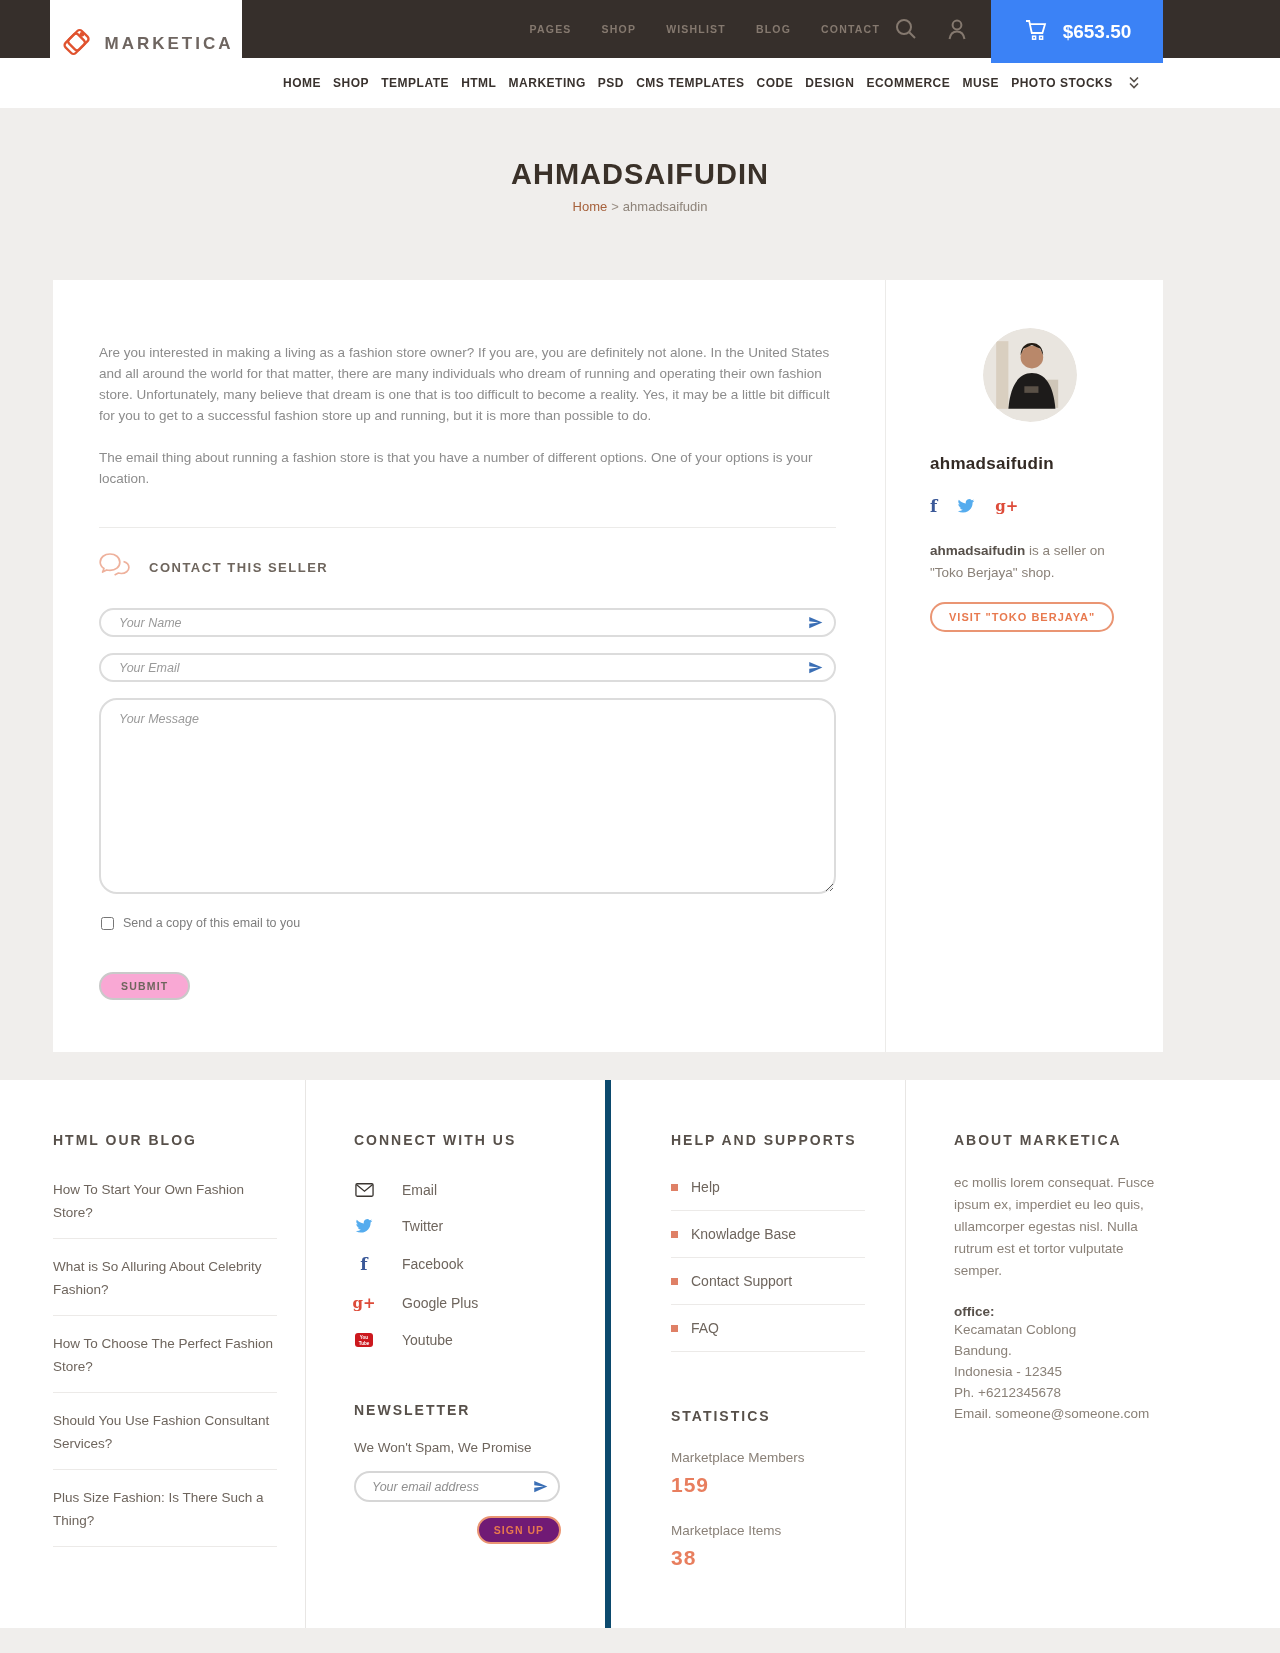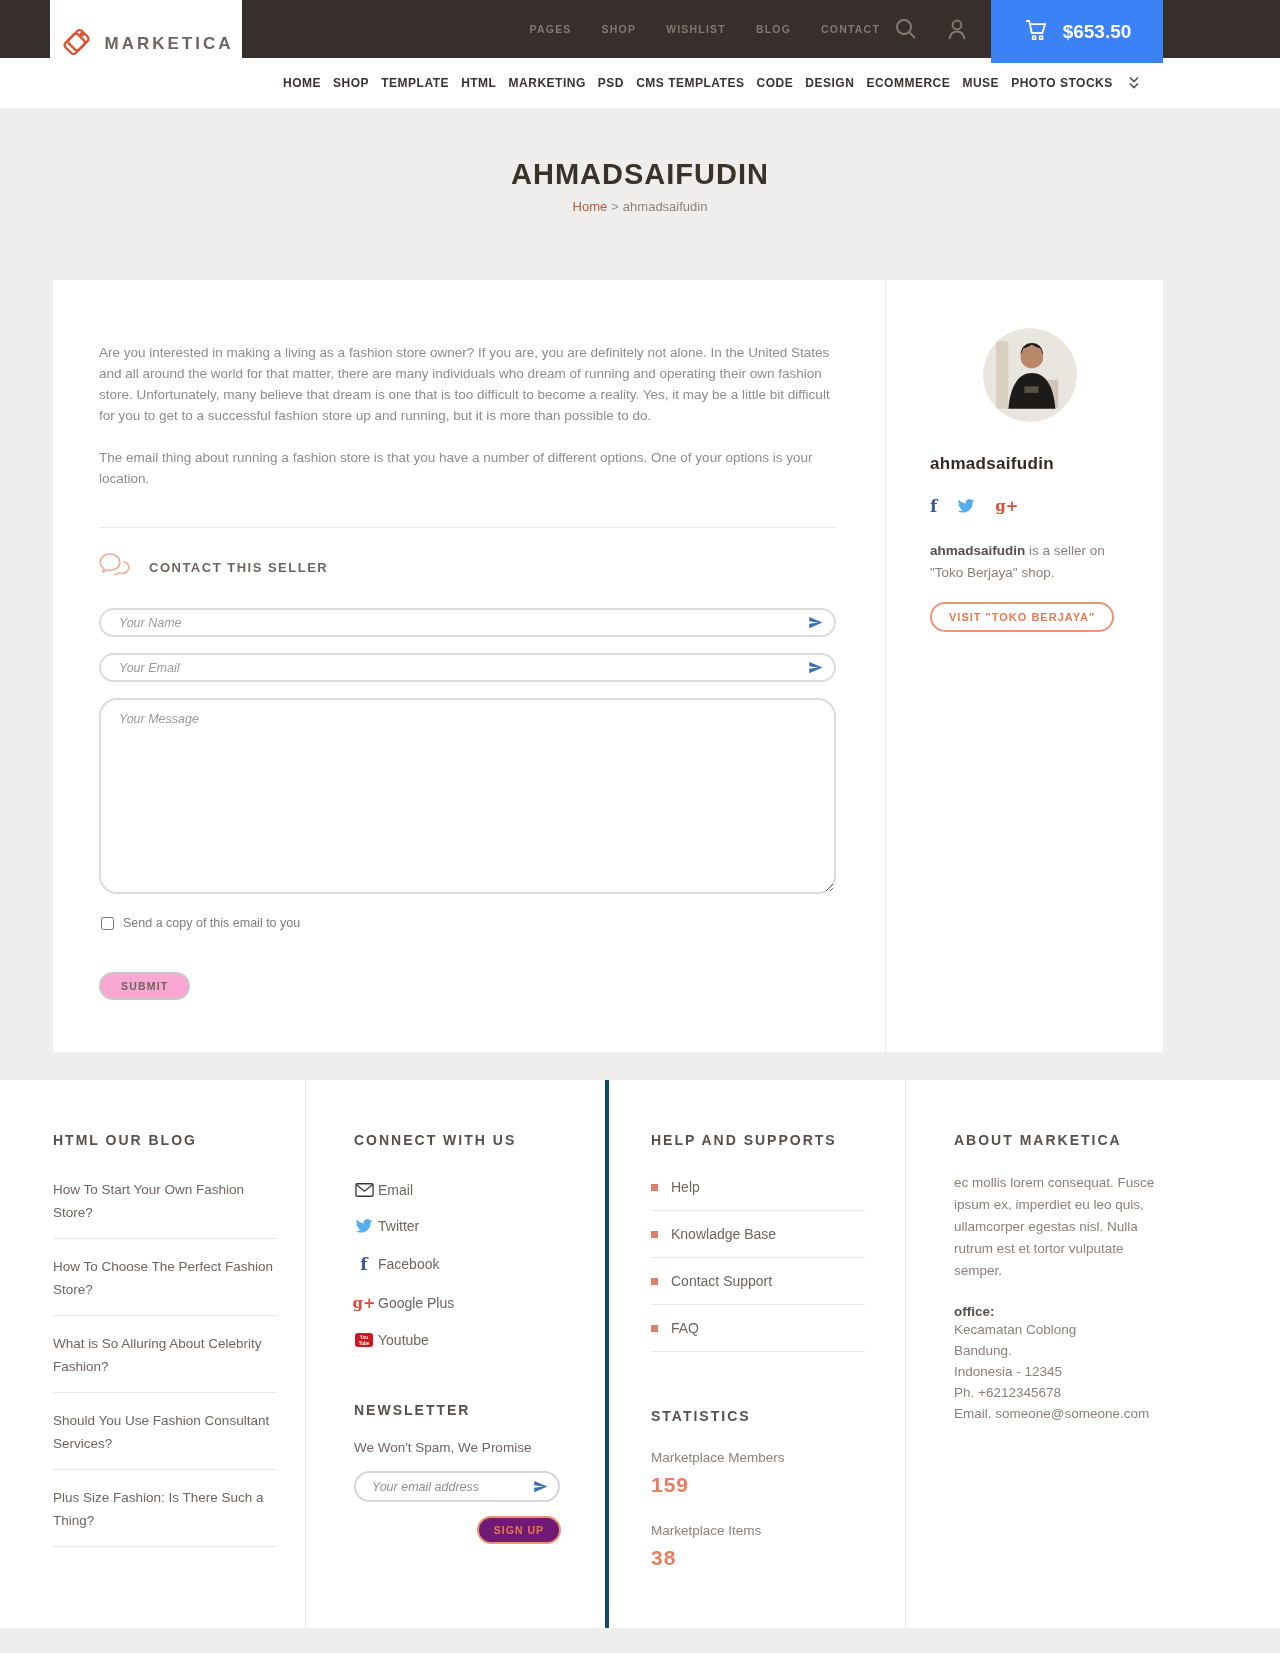--- a/index.html
+++ b/index.html
@@ -99,27 +99,27 @@
     padding:7px 17px; font-size:11px; font-weight:700; letter-spacing:1px; color:#e8794e; cursor:pointer;
     font-family:"Liberation Sans",sans-serif;
   }
 
   
   .footer { background:#fff; margin-top:28px; }
   .footer-inner { margin-left:53px; width:1110px; display:flex; min-height:548px; }
   .fcol { padding-top:52px; padding-bottom:40px; }
   .fcol-1 { width:252px; padding-right:28px; }
   .fcol-2 { width:300px; border-left:1px solid #e8e6e4; padding-left:48px; padding-right:40px; }
-  .fcol-3 { width:300px; border-left:4px solid #0c4a6e; padding-left:42px; padding-right:40px; }
+  .fcol-3 { width:300px; border-left:6px solid #0c4a6e; padding-left:60px; padding-right:40px; }
   .fcol-4 { width:258px; border-left:1px solid #e8e6e4; padding-left:48px; }
   .fhead { font-size:14px; font-weight:700; letter-spacing:2px; color:#57504a; }
   .blog-list { margin-top:14px; }
   .blog-item { display:block; padding:16px 0 14px 0; border-bottom:1px solid #eceae8; font-size:13.5px; line-height:23px; color:#6e655d; text-decoration:none; }
   .connect-list { margin-top:24px; }
-  .connect-item { display:flex; align-items:center; gap:4px; padding:10px 0; text-decoration:none; }
+  .connect-item { display:flex; align-items:center; gap:28px; padding:10px 0; text-decoration:none; }
   .connect-item .c-label { font-size:14px; color:#6e655d; }
   .c-ico { width:20px; display:inline-flex; justify-content:center; }
   .newsletter-head { margin-top:44px; }
   .nl-tagline { margin-top:22px; font-size:13.5px; color:#6e655d; }
   .nl-field { position:relative; width:206px; margin-top:16px; }
   .nl-input {
     width:100%; height:31px; border:2px solid #d6d6d6; border-radius:17px;
     padding:0 32px 0 16px; font-family:"Liberation Sans",sans-serif;
     font-size:12.5px; font-style:italic; color:#666; outline:none;
   }
@@ -297,22 +297,22 @@
     </aside>
   </section>
 
   <footer class="footer">
     <div class="footer-inner">
 
       <div class="fcol fcol-1">
         <h3 class="fhead">HTML OUR BLOG</h3>
         <div class="blog-list">
           <a href="#" class="blog-item">How To Start Your Own Fashion Store?</a>
+          <a href="#" class="blog-item">What is So Alluring About Celebrity Fashion?</a>
           <a href="#" class="blog-item">How To Choose The Perfect Fashion Store?</a>
-          <a href="#" class="blog-item">What is So Alluring About Celebrity Fashion?</a>
           <a href="#" class="blog-item">Should You Use Fashion Consultant Services?</a>
           <a href="#" class="blog-item">Plus Size Fashion: Is There Such a Thing?</a>
         </div>
       </div>
 
       <div class="fcol fcol-2">
         <h3 class="fhead">CONNECT WITH US</h3>
         <div class="connect-list">
           <a href="#" class="connect-item">
             <span class="c-ico">

